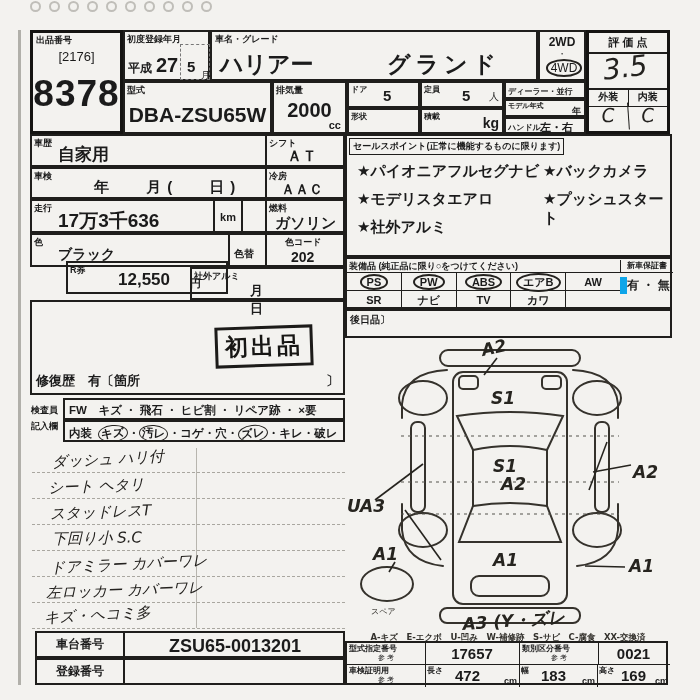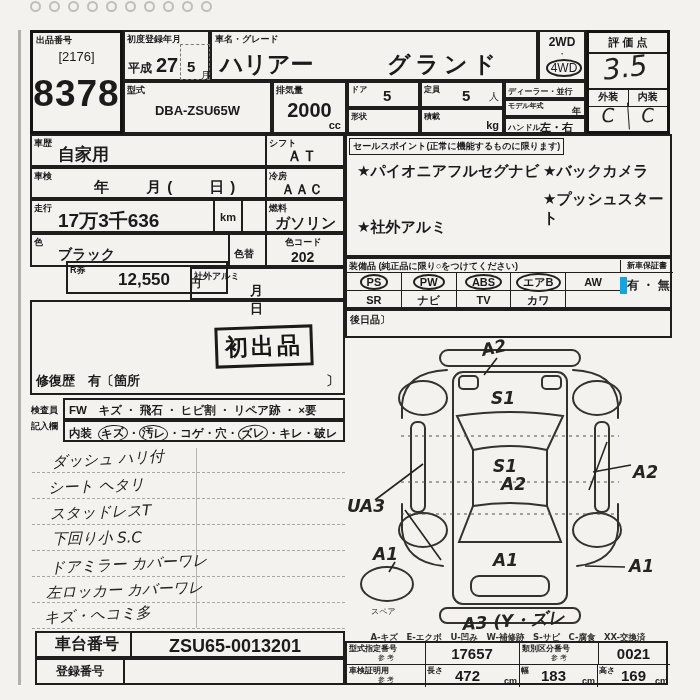--- a/index.html
+++ b/index.html
@@ -59,21 +59,21 @@
   <div class="lbl abs" style="left:2px;top:2px;">初度登録年月</div>
   <div class="abs val" style="left:3px;top:28px;font-size:12px;">平成</div>
   <div class="abs val" style="left:31px;top:22px;font-size:20px;">27</div>
   <div class="abs" style="left:55px;top:12px;width:28px;height:34px;border:1px dashed #777;"></div>
   <div class="abs val" style="left:62px;top:26px;font-size:15px;">5</div>
   <div class="abs" style="left:76px;top:37px;font-size:9px;">月</div>
 </div>
 
 <div class="box" style="left:123px;top:81px;width:149px;height:53px;">
   <div class="lbl abs" style="left:2px;top:2px;">型式</div>
-  <div class="abs val" style="left:0;top:20px;width:100%;text-align:center;font-size:13px;">DBA-ZSU65W</div>
+  <div class="abs val" style="left:0;top:20px;width:100%;text-align:center;font-size:21px;">DBA-ZSU65W</div>
 </div>
 
 <div class="box" style="left:210px;top:30px;width:328px;height:51px;">
   <div class="lbl abs" style="left:3px;top:2px;">車名・グレード</div>
   <div class="abs val" style="left:8px;top:17px;font-size:23px;">ハリアー</div>
   <div class="abs val" style="left:175px;top:17px;font-size:23px;letter-spacing:5px;">グランド</div>
 </div>
 
 <div class="box" style="left:538px;top:30px;width:48px;height:51px;">
   <div class="abs val" style="left:0;top:3px;width:100%;text-align:center;font-size:12px;">2WD</div>
@@ -110,21 +110,21 @@
   <div class="lbl2 abs" style="left:2px;top:2px;">形状</div>
 </div>
 
 <div class="box" style="left:420px;top:81px;width:84px;height:27px;">
   <div class="lbl2 abs" style="left:2px;top:2px;">定員</div>
   <div class="abs val" style="left:40px;top:4px;font-size:15px;">5</div>
   <div class="abs" style="right:3px;bottom:2px;font-size:10px;">人</div>
 </div>
 <div class="box" style="left:420px;top:108px;width:84px;height:26px;">
   <div class="lbl2 abs" style="left:2px;top:2px;">積載</div>
-  <div class="abs" style="right:3px;bottom:1px;font-size:11px;font-weight:bold;">kg</div>
+  <div class="abs" style="right:3px;bottom:1px;font-size:14px;font-weight:bold;">kg</div>
 </div>
 
 <div class="box" style="left:504px;top:81px;width:82px;height:18px;">
   <div class="abs" style="left:2px;top:3px;font-size:8px;font-weight:bold;">ディーラー・並行</div>
 </div>
 <div class="box" style="left:504px;top:99px;width:82px;height:18px;">
   <div class="abs" style="left:2px;top:1px;font-size:7px;font-weight:bold;line-height:8px;">モデル年式</div>
   <div class="abs" style="right:3px;top:4px;font-size:9px;font-weight:bold;">年</div>
 </div>
 <div class="box" style="left:504px;top:117px;width:82px;height:17px;">
@@ -219,32 +219,33 @@
   <div class="abs hand" style="left:52px;top:450px;font-size:15px;transform:rotate(-3deg);">ダッシュ ハリ付</div>
   <div class="abs hand" style="left:48px;top:477px;font-size:15px;transform:rotate(-2deg);">シート ヘタリ</div>
   <div class="abs hand" style="left:50px;top:503px;font-size:15px;transform:rotate(-2deg);">スタッドレスT</div>
   <div class="abs hand" style="left:52px;top:529px;font-size:15px;transform:rotate(-1deg);">下回り小 S.C</div>
   <div class="abs hand" style="left:50px;top:555px;font-size:15px;transform:rotate(-3deg);">ドアミラー カバーワレ</div>
   <div class="abs hand" style="left:46px;top:581px;font-size:15px;transform:rotate(-2deg);">左ロッカー カバーワレ</div>
   <div class="abs hand" style="left:44px;top:606px;font-size:15px;transform:rotate(-3deg);">キズ・ヘコミ多</div>
 </div>
 
 <div class="box" style="left:35px;top:631px;width:310px;height:27px;">
-  <div class="abs" style="left:0;top:0;width:86px;height:100%;border-right:2px solid #1f1e1c;display:flex;align-items:center;justify-content:center;font-size:16px;font-weight:bold;padding-left:7px;">車台番号</div>
+  <div class="abs" style="left:0;top:0;width:86px;height:100%;border-right:2px solid #1f1e1c;display:flex;align-items:center;justify-content:center;font-size:12px;font-weight:bold;">車台番号</div>
   <div class="abs val" style="left:86px;top:3px;width:224px;text-align:center;font-size:18px;">ZSU65-0013201</div>
 </div>
 <div class="box" style="left:35px;top:658px;width:310px;height:27px;">
   <div class="abs" style="left:0;top:0;width:86px;height:100%;border-right:2px solid #1f1e1c;display:flex;align-items:center;justify-content:center;font-size:12px;font-weight:bold;">登録番号</div>
   <div class="abs val" style="left:86px;top:3px;width:224px;text-align:center;font-size:16px;"></div>
 </div>
 
 <div class="box" style="left:345px;top:134px;width:327px;height:123px;">
   <div class="abs" style="left:2px;top:2px;font-size:9px;font-weight:bold;border:1px solid #1f1e1c;padding:1px 3px;">セールスポイント(正常に機能するものに限ります)</div>
   <div class="abs val" style="left:10px;top:26px;font-size:15px;">★パイオニアフルセグナビ</div>
   <div class="abs val" style="left:196px;top:26px;font-size:15px;">★バックカメラ</div>
+  <div class="abs val" style="left:10px;top:54px;font-size:15px;">★モデリスタエアロ</div>
   <div class="abs val" style="left:196px;top:54px;font-size:15px;">★プッシュスタート</div>
   <div class="abs val" style="left:10px;top:82px;font-size:15px;">★社外アルミ</div>
 </div>
 
 <div class="box" style="left:345px;top:257px;width:327px;height:52px;">
   <div class="abs" style="left:2px;top:1px;font-size:9px;font-weight:bold;">装備品 (純正品に限り○をつけてください)</div>
   <div class="abs" style="left:273px;top:1px;width:52px;font-size:8px;font-weight:bold;border-left:1px solid #1f1e1c;border-bottom:1px solid #1f1e1c;height:12px;text-align:center;">新車保証書</div>
   <div class="abs val" style="left:273px;top:18px;width:52px;font-size:12px;border-left:7px solid #0ea5e9;">有 ・ 無</div>
   <div class="abs" style="left:0;top:13px;width:273px;height:18px;display:flex;border-top:1px solid #1f1e1c;">
     <div class="center" style="flex:1;border-right:1px solid #1f1e1c;">

